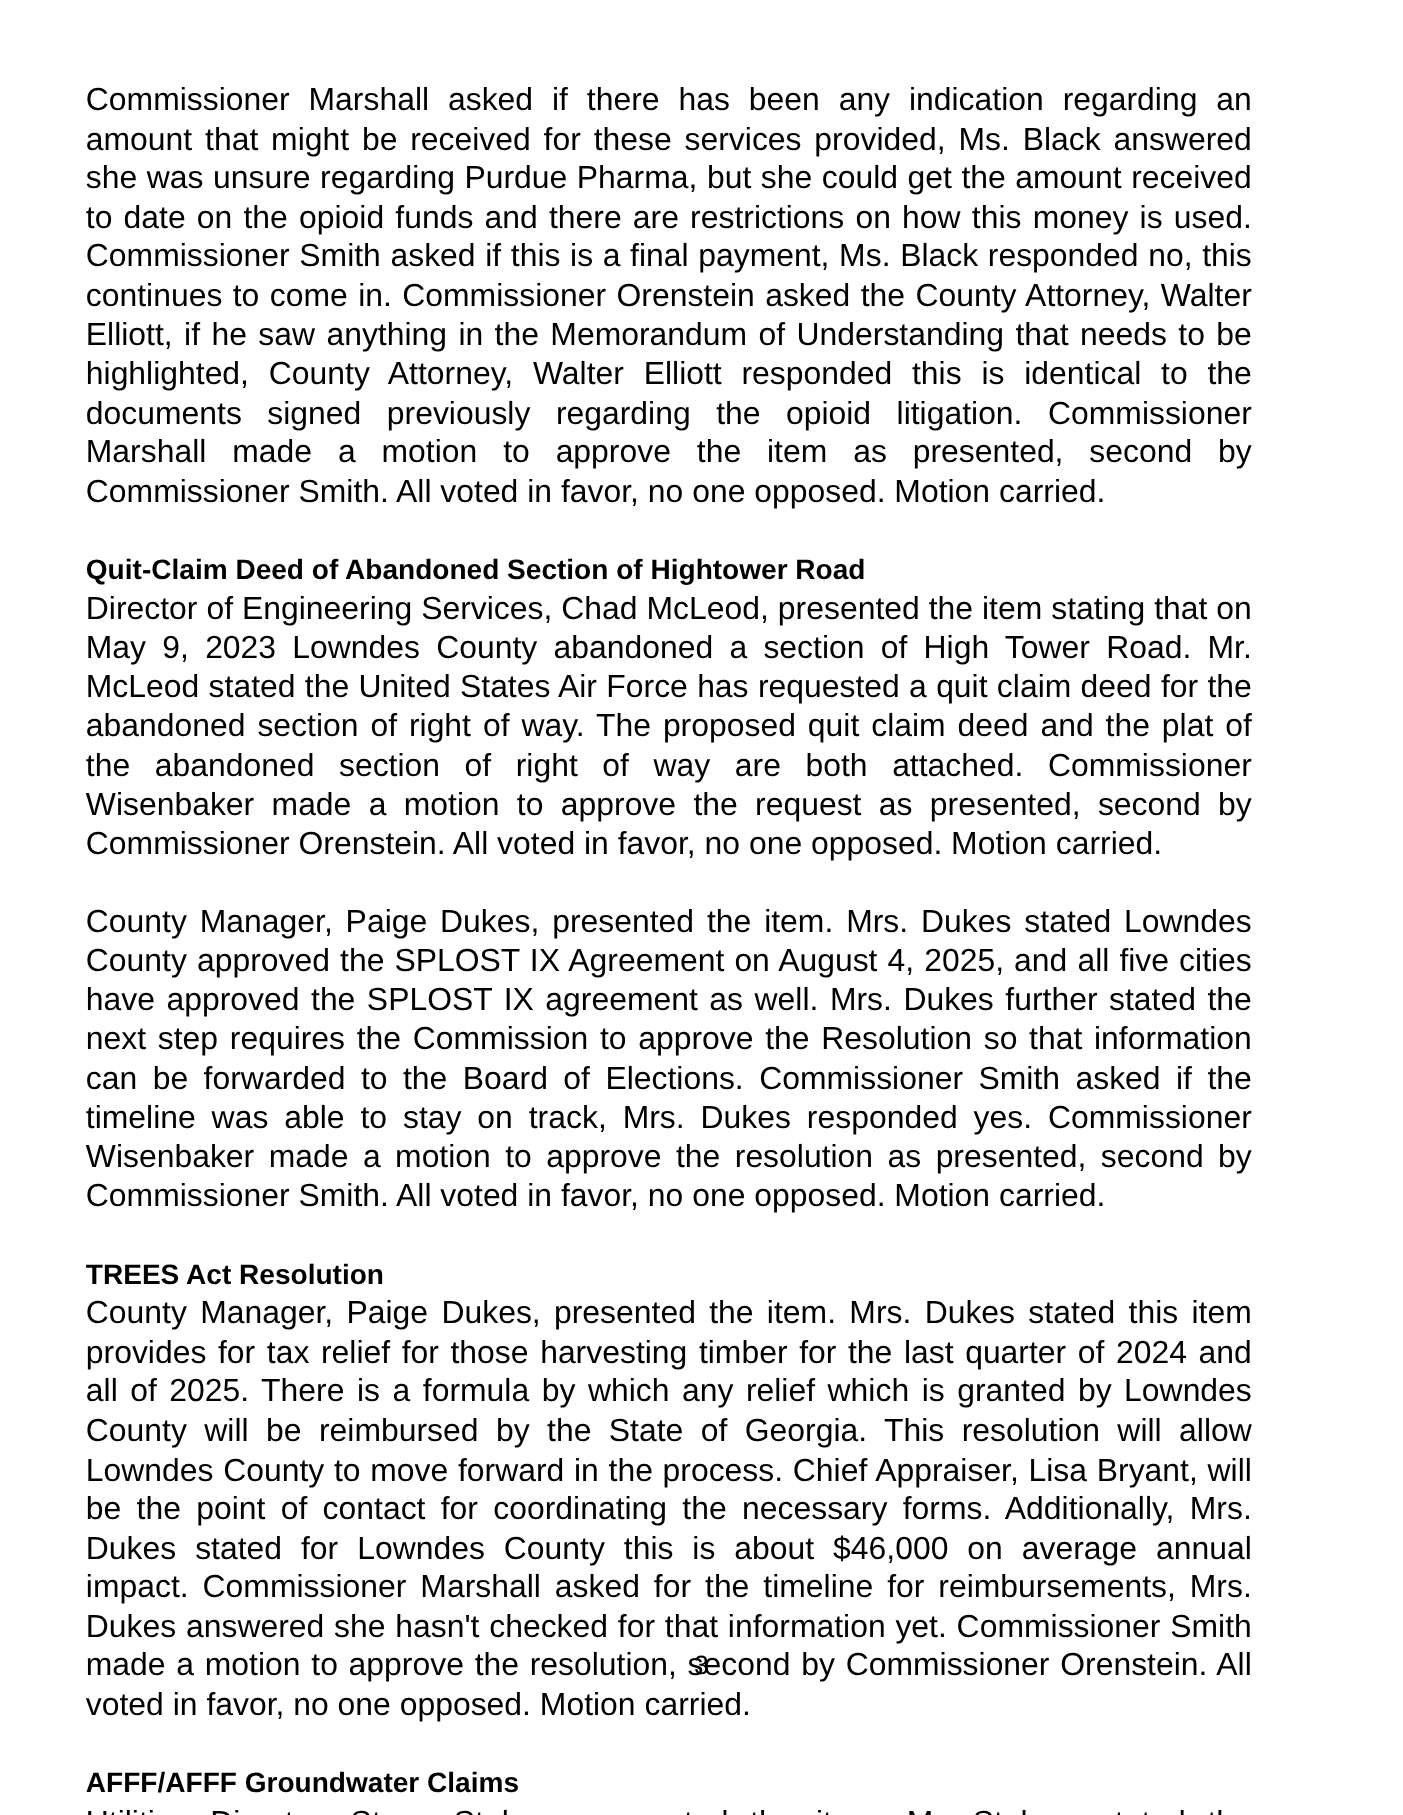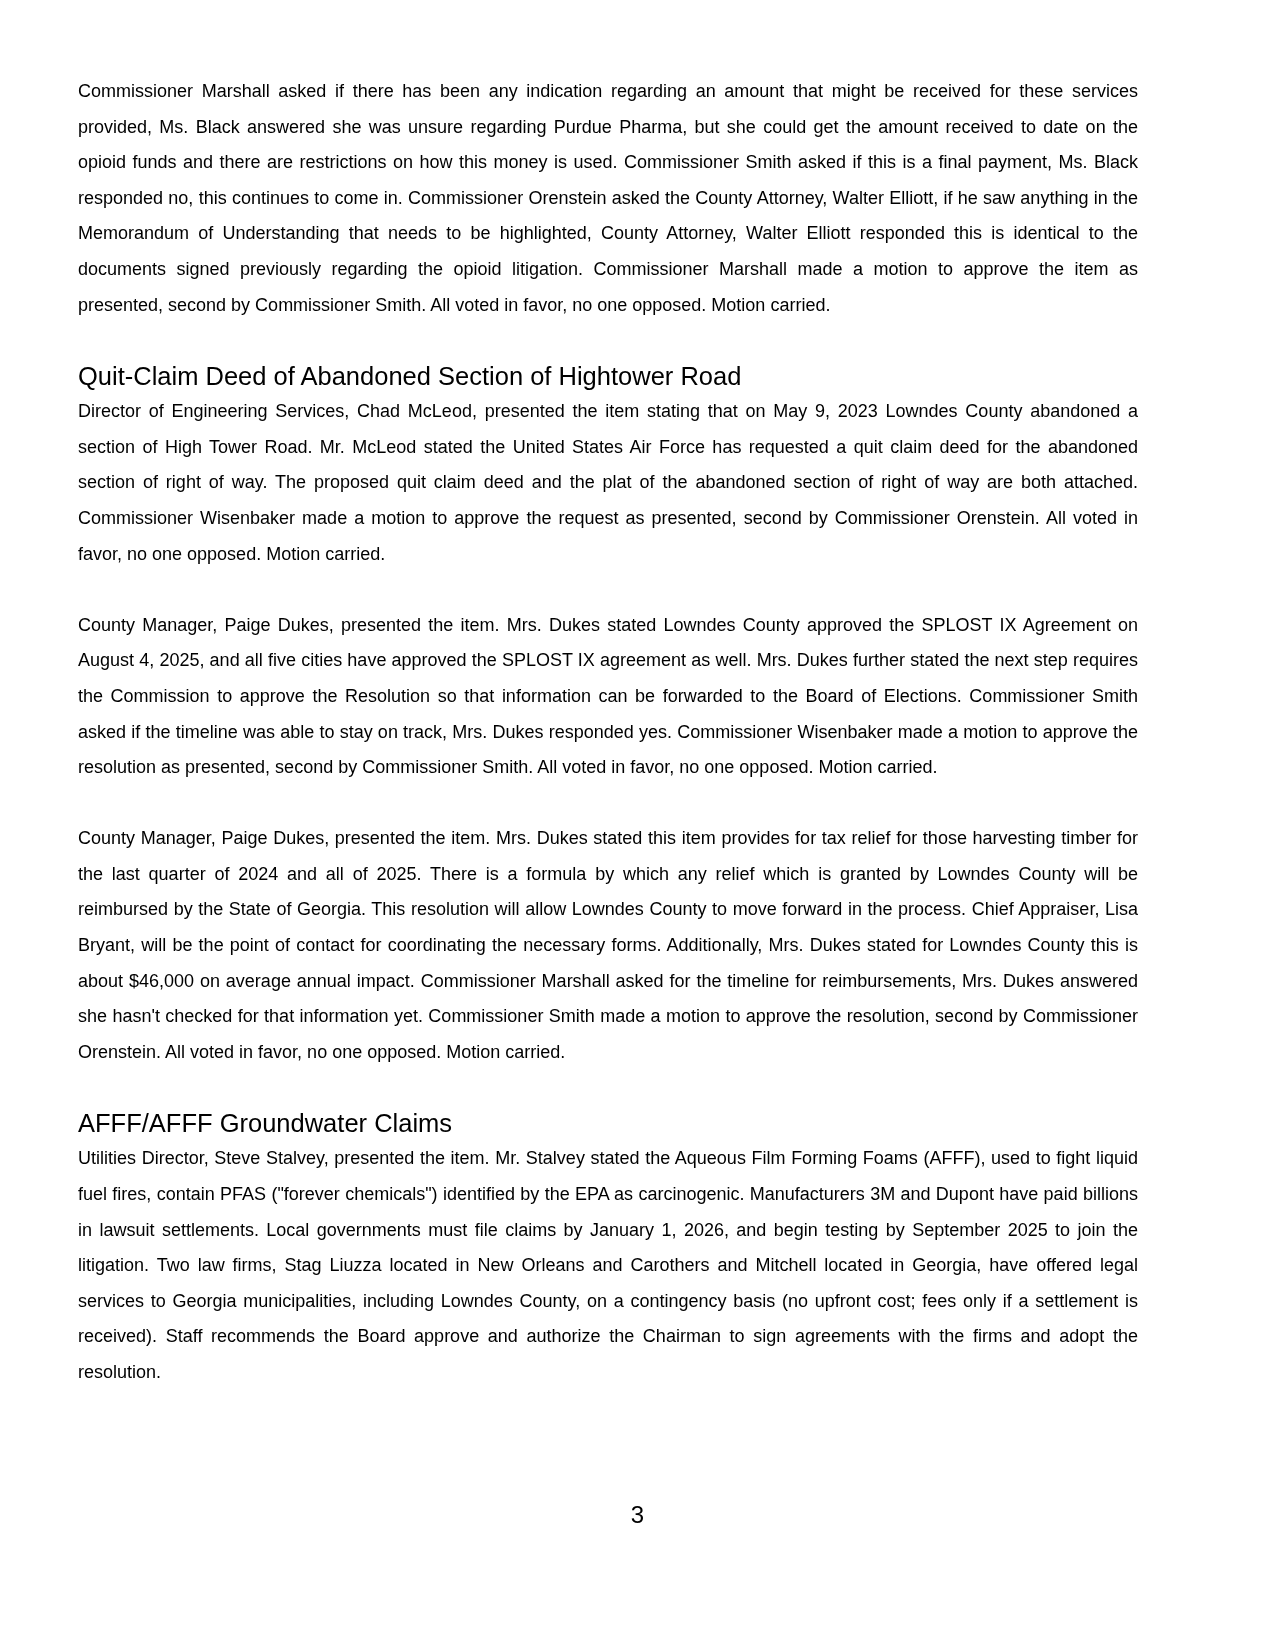--- a/index.html
+++ b/index.html
@@ -21,37 +21,37 @@
     box-sizing: border-box;
     overflow: hidden;
   }
   .content {
     position: absolute;
     left: 78px;
     top: 74px;
     width: 1060px;
   }
   .para {
-    font-size: 18px;
+    font-size: 29px;
     line-height: 35.6px;
     text-align: justify;
     text-justify: inter-word;
     margin: 0;
     letter-spacing: 0.0px;
     word-spacing: 0px;
     -webkit-hyphens: none;
     hyphens: none;
   }
   .section {
     margin-top: 35.5px;
   }
   .heading {
     font-size: 25.5px;
     line-height: 35.6px;
-    font-weight: normal;
+    font-weight: bold;
     margin: 0;
     text-align: left;
   }
   .page-number {
     position: absolute;
     left: 0;
     right: 0;
     top: 1500px;
     text-align: center;
     font-size: 24px;
@@ -69,20 +69,21 @@
     <div class="section">
       <h2 class="heading">Quit-Claim Deed of Abandoned Section of Hightower Road</h2>
       <p class="para">Director of Engineering Services, Chad McLeod, presented the item stating that on May 9, 2023 Lowndes County abandoned a section of High Tower Road. Mr. McLeod stated the United States Air Force has requested a quit claim deed for the abandoned section of right of way. The proposed quit claim deed and the plat of the abandoned section of right of way are both attached. Commissioner Wisenbaker made a motion to approve the request as presented, second by Commissioner Orenstein. All voted in favor, no one opposed. Motion carried.</p>
     </div>
 
     <div class="section">
       <p class="para">County Manager, Paige Dukes, presented the item. Mrs. Dukes stated Lowndes County approved the SPLOST IX Agreement on August 4, 2025, and all five cities have approved the SPLOST IX agreement as well. Mrs. Dukes further stated the next step requires the Commission to approve the Resolution so that information can be forwarded to the Board of Elections. Commissioner Smith asked if the timeline was able to stay on track, Mrs. Dukes responded yes. Commissioner Wisenbaker made a motion to approve the resolution as presented, second by Commissioner Smith. All voted in favor, no one opposed. Motion carried.</p>
     </div>
 
     <div class="section">
+      <h2 class="heading">TREES Act Resolution</h2>
       <p class="para">County Manager, Paige Dukes, presented the item. Mrs. Dukes stated this item provides for tax relief for those harvesting timber for the last quarter of 2024 and all of 2025. There is a formula by which any relief which is granted by Lowndes County will be reimbursed by the State of Georgia. This resolution will allow Lowndes County to move forward in the process. Chief Appraiser, Lisa Bryant, will be the point of contact for coordinating the necessary forms. Additionally, Mrs. Dukes stated for Lowndes County this is about $46,000 on average annual impact. Commissioner Marshall asked for the timeline for reimbursements, Mrs. Dukes answered she hasn't checked for that information yet. Commissioner Smith made a motion to approve the resolution, second by Commissioner Orenstein. All voted in favor, no one opposed. Motion carried.</p>
     </div>
 
     <div class="section">
       <h2 class="heading">AFFF/AFFF Groundwater Claims</h2>
       <p class="para">Utilities Director, Steve Stalvey, presented the item. Mr. Stalvey stated the Aqueous Film Forming Foams (AFFF), used to fight liquid fuel fires, contain PFAS ("forever chemicals") identified by the EPA as carcinogenic. Manufacturers 3M and Dupont have paid billions in lawsuit settlements. Local governments must file claims by January 1, 2026, and begin testing by September 2025 to join the litigation. Two law firms, Stag Liuzza located in New Orleans and Carothers and Mitchell located in Georgia, have offered legal services to Georgia municipalities, including Lowndes County, on a contingency basis (no upfront cost; fees only if a settlement is received). Staff recommends the Board approve and authorize the Chairman to sign agreements with the firms and adopt the resolution.</p>
     </div>
 
   </div>
 

